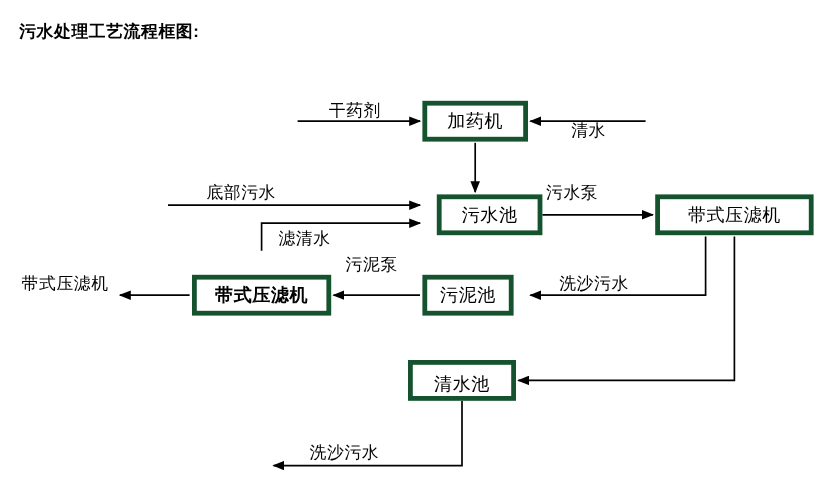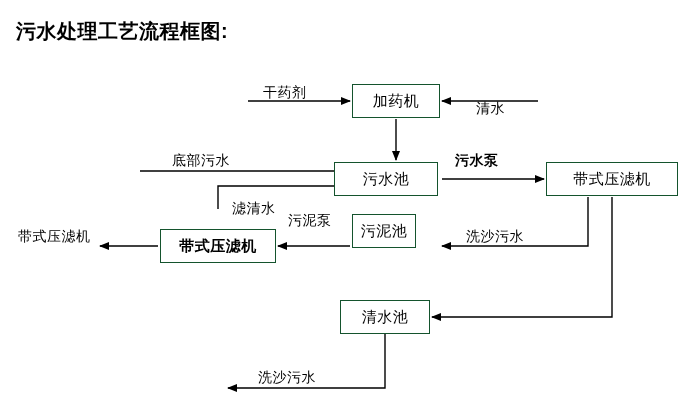--- a/index.html
+++ b/index.html
@@ -16,35 +16,35 @@
   }
   #canvas {
     position: relative;
     width: 700px;
     height: 420px;
   }
   #title {
     position: absolute;
     left: 16px;
     top: 18px;
-    font-size: 20px;
+    font-size: 14px;
     font-weight: bold;
     letter-spacing: 0.5px;
     white-space: nowrap;
   }
   svg#wires {
     position: absolute;
     left: 0;
     top: 0;
     width: 700px;
     height: 420px;
   }
   .node {
     position: absolute;
-    border: 1px solid #14532d;
+    border: 4px solid #14532d;
     background: #ffffff;
     box-sizing: border-box;
     display: flex;
     align-items: center;
     justify-content: center;
     font-size: 15px;
     white-space: nowrap;
     letter-spacing: 0.5px;
   }
   .edge-label {
@@ -91,43 +91,43 @@
       <path d="M612,197 L612,317 L432,317"></path>
 
       <path d="M385,334 L385,388 L228,388"></path>
     </g>
   </svg>
 
   <div class="node" style="left:352px; top:84px; width:88px; height:34px;">
     <span>加药机</span>
   </div>
 
-  <div class="node" style="left:334px; top:162px; width:104px; height:34px;">
+  <div class="node" style="left:364px; top:162px; width:88px; height:34px;">
     <span>污水池</span>
   </div>
 
   <div class="node" style="left:546px; top:162px; width:132px; height:34px;">
     <span>带式压滤机</span>
   </div>
 
   <div class="node" style="left:160px; top:229px; width:116px; height:34px;font-weight:bold;">
     <span>带式压滤机</span>
   </div>
 
-  <div class="node" style="left:352px; top:214px; width:64px; height:34px;align-items:center;">
+  <div class="node" style="left:352px; top:229px; width:76px; height:34px;align-items:center;">
     <span>污泥池</span>
   </div>
 
-  <div class="node" style="left:340px; top:300px; width:90px; height:34px;">
+  <div class="node" style="left:340px; top:300px; width:90px; height:34px;align-items:flex-end;">
     <span>清水池</span>
   </div>
 
-  <div class="edge-label" style="left:263px; top:84px;">干药剂</div>
+  <div class="edge-label" style="left:274px; top:84px;">干药剂</div>
   <div class="edge-label" style="left:476px; top:100px;">清水</div>
   <div class="edge-label" style="left:172px; top:152px;">底部污水</div>
-  <div class="edge-label" style="left:232px; top:190px;margin-top:10px;">滤清水</div>
-  <div class="edge-label" style="left:455px; top:152px;font-weight:bold;">污水泵</div>
+  <div class="edge-label" style="left:232px; top:190px;">滤清水</div>
+  <div class="edge-label" style="left:455px; top:152px;">污水泵</div>
   <div class="edge-label" style="left:288px; top:212px;">污泥泵</div>
   <div class="edge-label" style="left:466px; top:228px;">洗沙污水</div>
   <div class="edge-label" style="left:18px; top:228px;">带式压滤机</div>
   <div class="edge-label" style="left:258px; top:369px;">洗沙污水</div>
 
 </div>
 
 </body></html>

